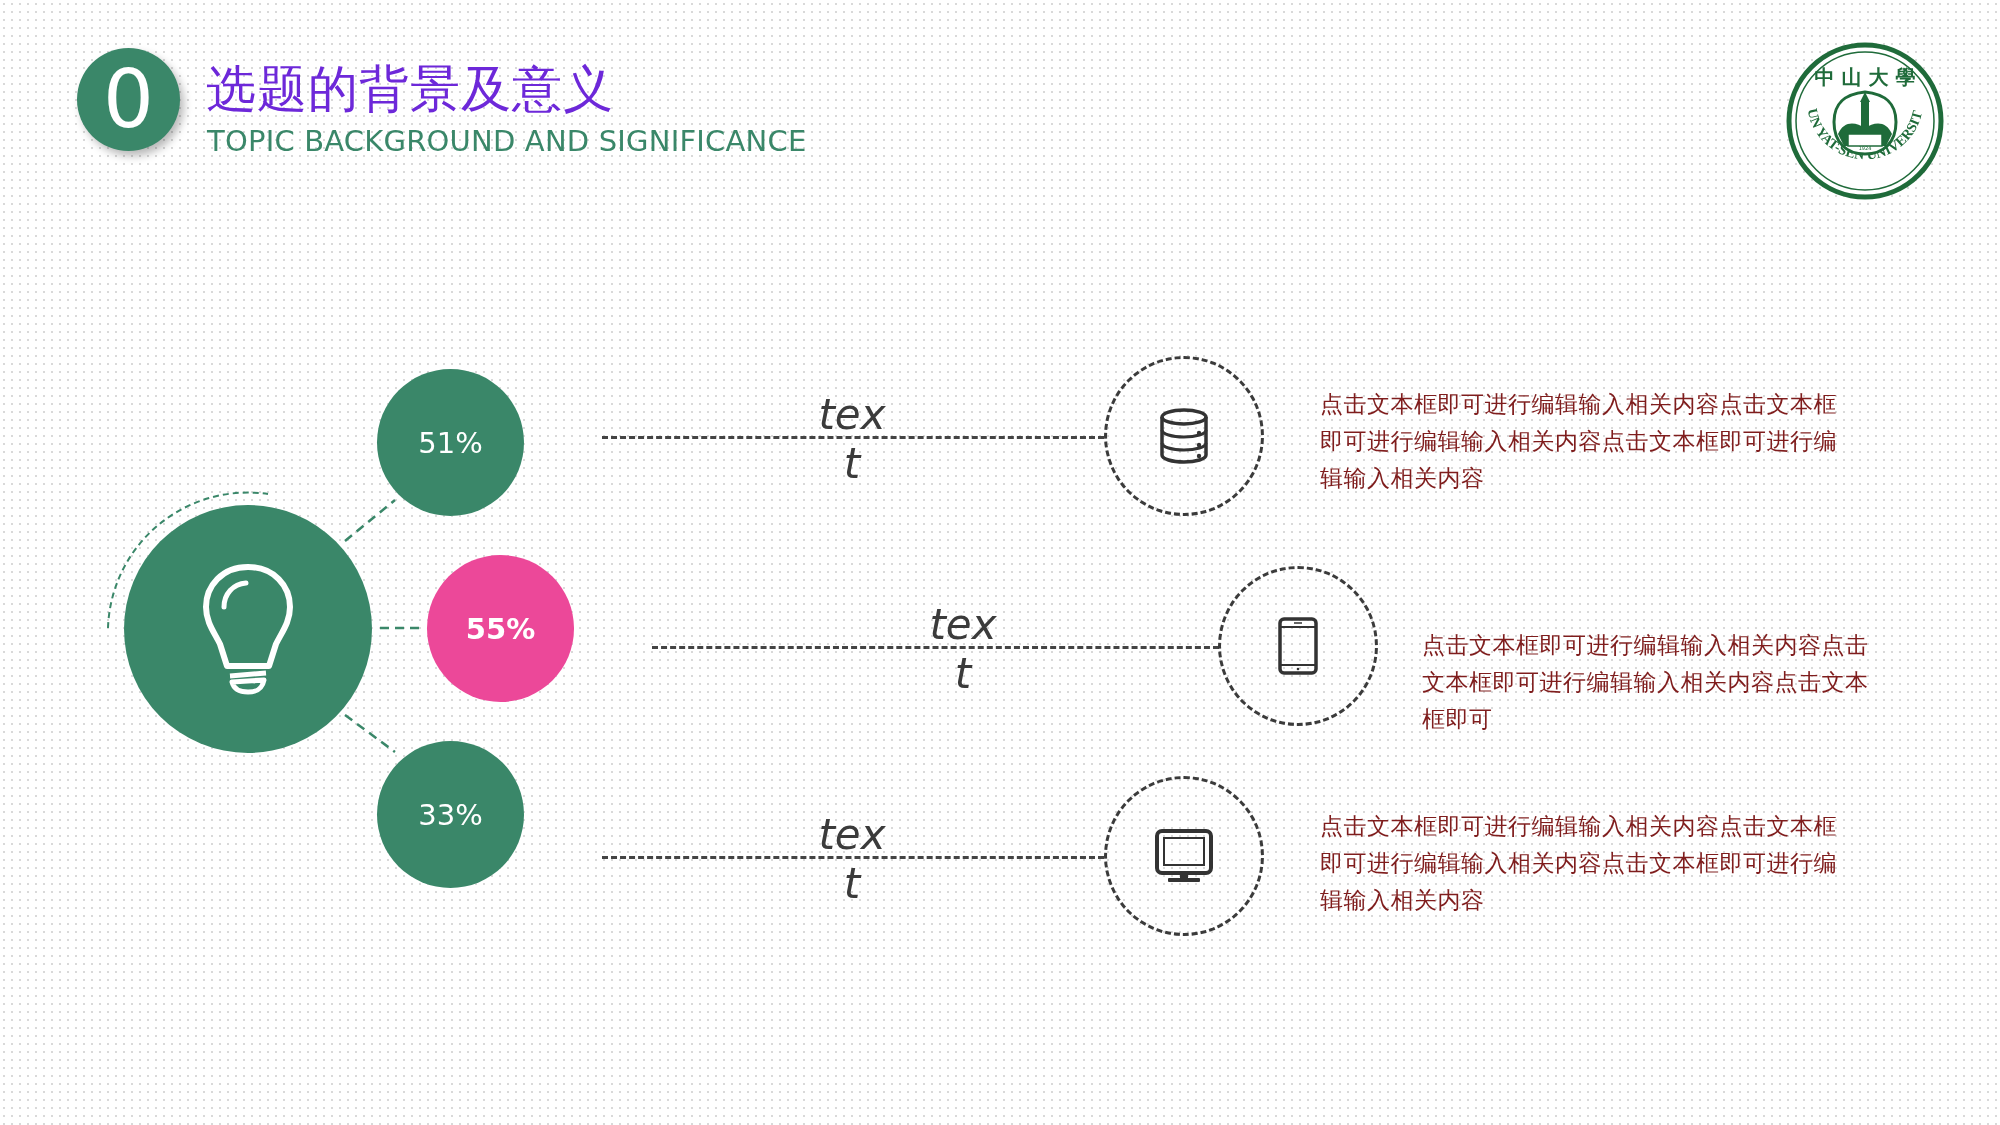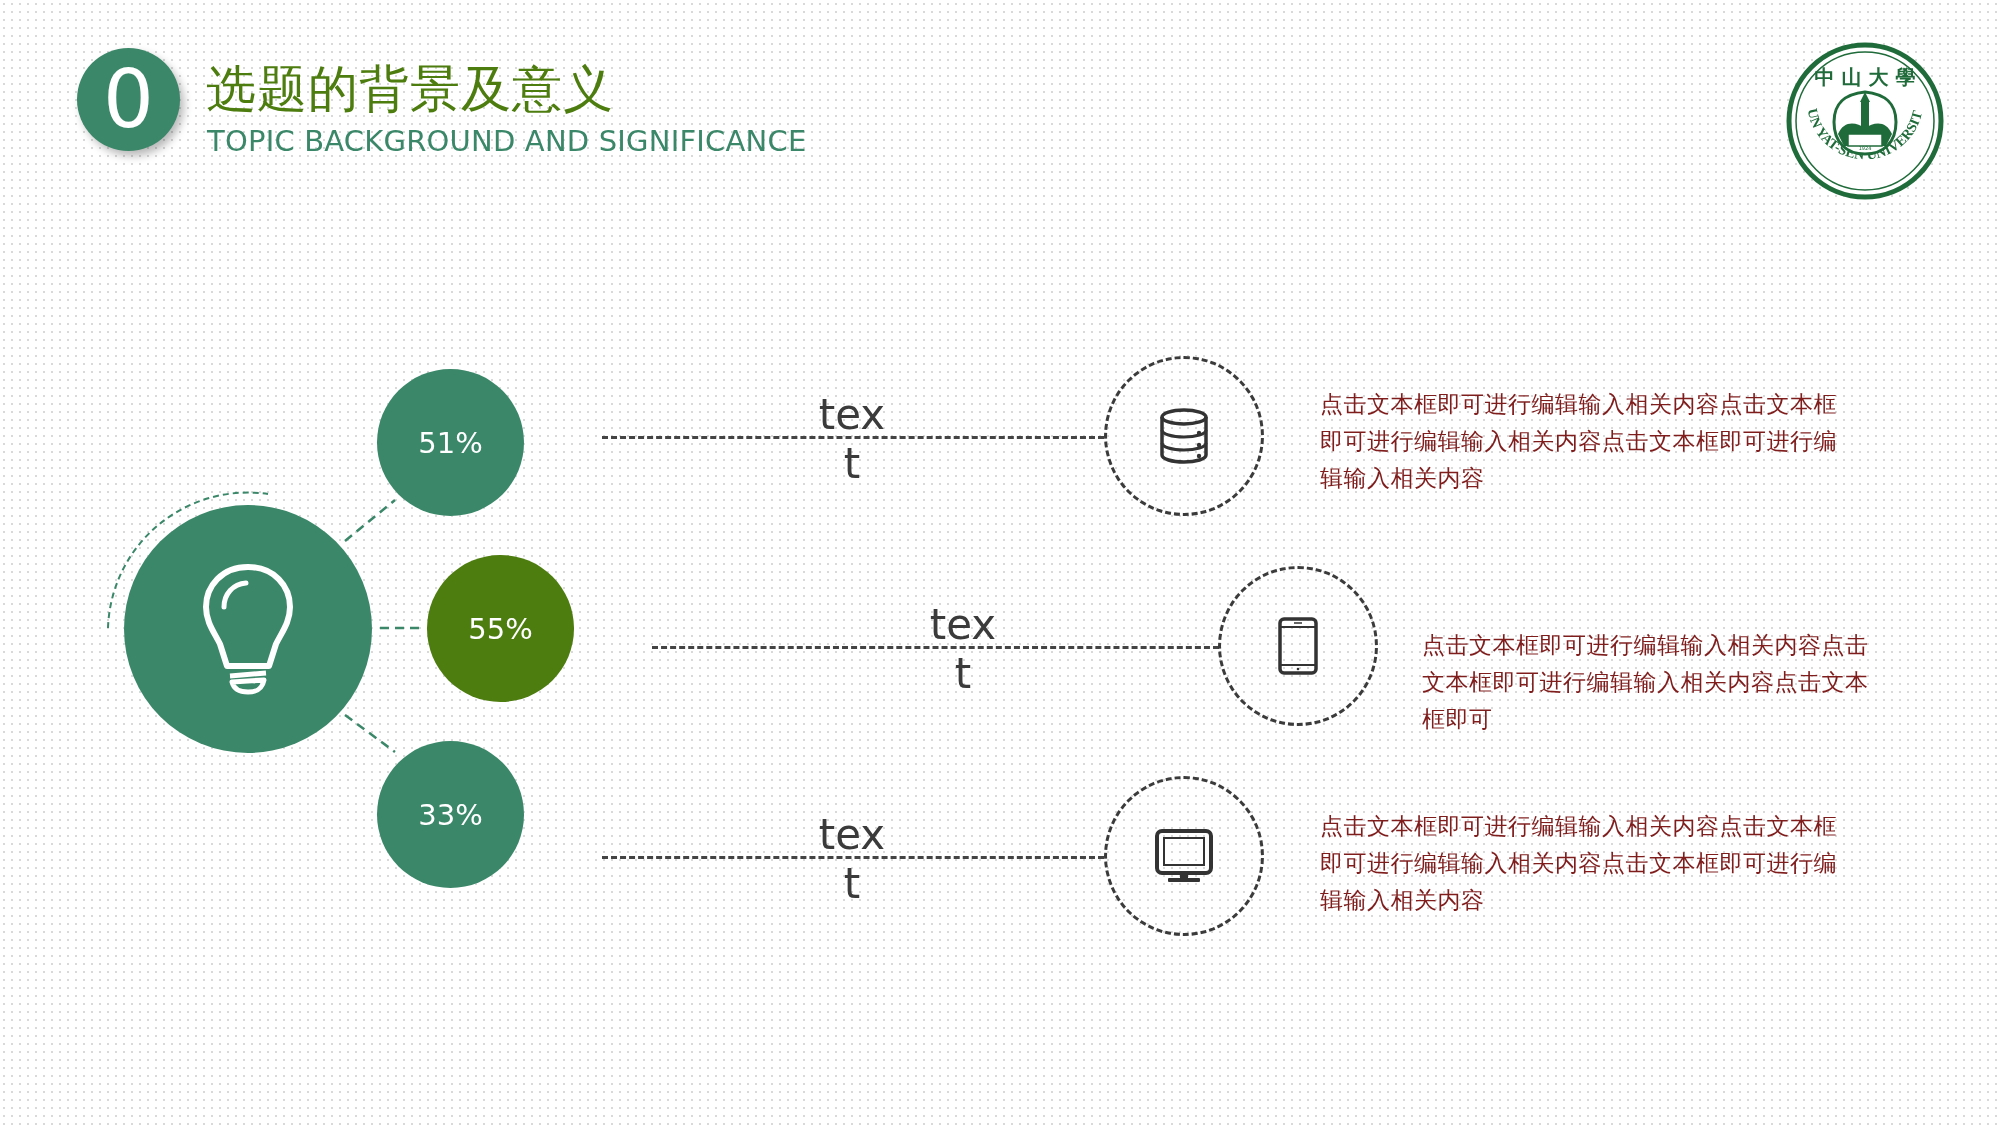--- a/index.html
+++ b/index.html
@@ -10,34 +10,34 @@
     background-size: 8px 8px;
     font-family: "DejaVu Sans", "Liberation Sans", sans-serif;
   }
   .abs { position:absolute; }
   .hdr-circle {
     left:77px; top:48px; width:103px; height:103px; border-radius:50%;
     background:#3a8769; color:#fff; box-shadow: 4px 5px 8px rgba(0,0,0,0.28);
     display:flex; align-items:center; justify-content:center;
     font-size:80px; line-height:1; font-family:"DejaVu Sans", sans-serif;
   }
-  .title-cn { left:206px; top:64px; font-size:50px; color:#4d7c0f; line-height:1; letter-spacing:1px; }
+  .title-cn { left:206px; top:64px; font-size:50px; color:#6d28d9; line-height:1; letter-spacing:1px; }
   .title-en { left:207px; top:117px; font-size:29px; color:#3a8769; line-height:1; letter-spacing:0.2px;margin-top:10px; }
   .logo { left:1786px; top:42px; width:158px; height:158px; }
 
   .big-circle {
     left:124px; top:505px; width:248px; height:248px; border-radius:50%;
     background:#3a8769; display:flex; align-items:center; justify-content:center;
   }
   .pct { border-radius:50%; width:147px; height:147px; display:flex; align-items:center; justify-content:center; color:#fff; font-size:29px; }
   .pct.dark { background:#3a8769; }
-  .pct.light { background:#4d7c0f; font-weight:normal; }
+  .pct.light { background:#ec4899; font-weight:bold; }
 
   .dash-line { height:0; border-top:3px dashed #444; }
-  .label-text { color:#3b3b3b; font-size:42px; line-height:49px; width:80px; text-align:center; word-break:break-all; }
+  .label-text { color:#3b3b3b; font-size:42px; line-height:49px; width:80px; text-align:center; word-break:break-all;font-style:italic; }
   .dash-circle { width:160px; height:160px; border:3px dashed #3b3b3b; border-radius:50%; box-sizing:border-box; display:flex; align-items:center; justify-content:center; }
   .desc { color:#7f1d1d; font-size:23px; line-height:37px; letter-spacing:0.5px; }
 </style>
 </head>
 <body>
 
 <div class="abs hdr-circle">
   <span>0</span>
 </div>
 <div class="abs title-cn">选题的背景及意义</div>

